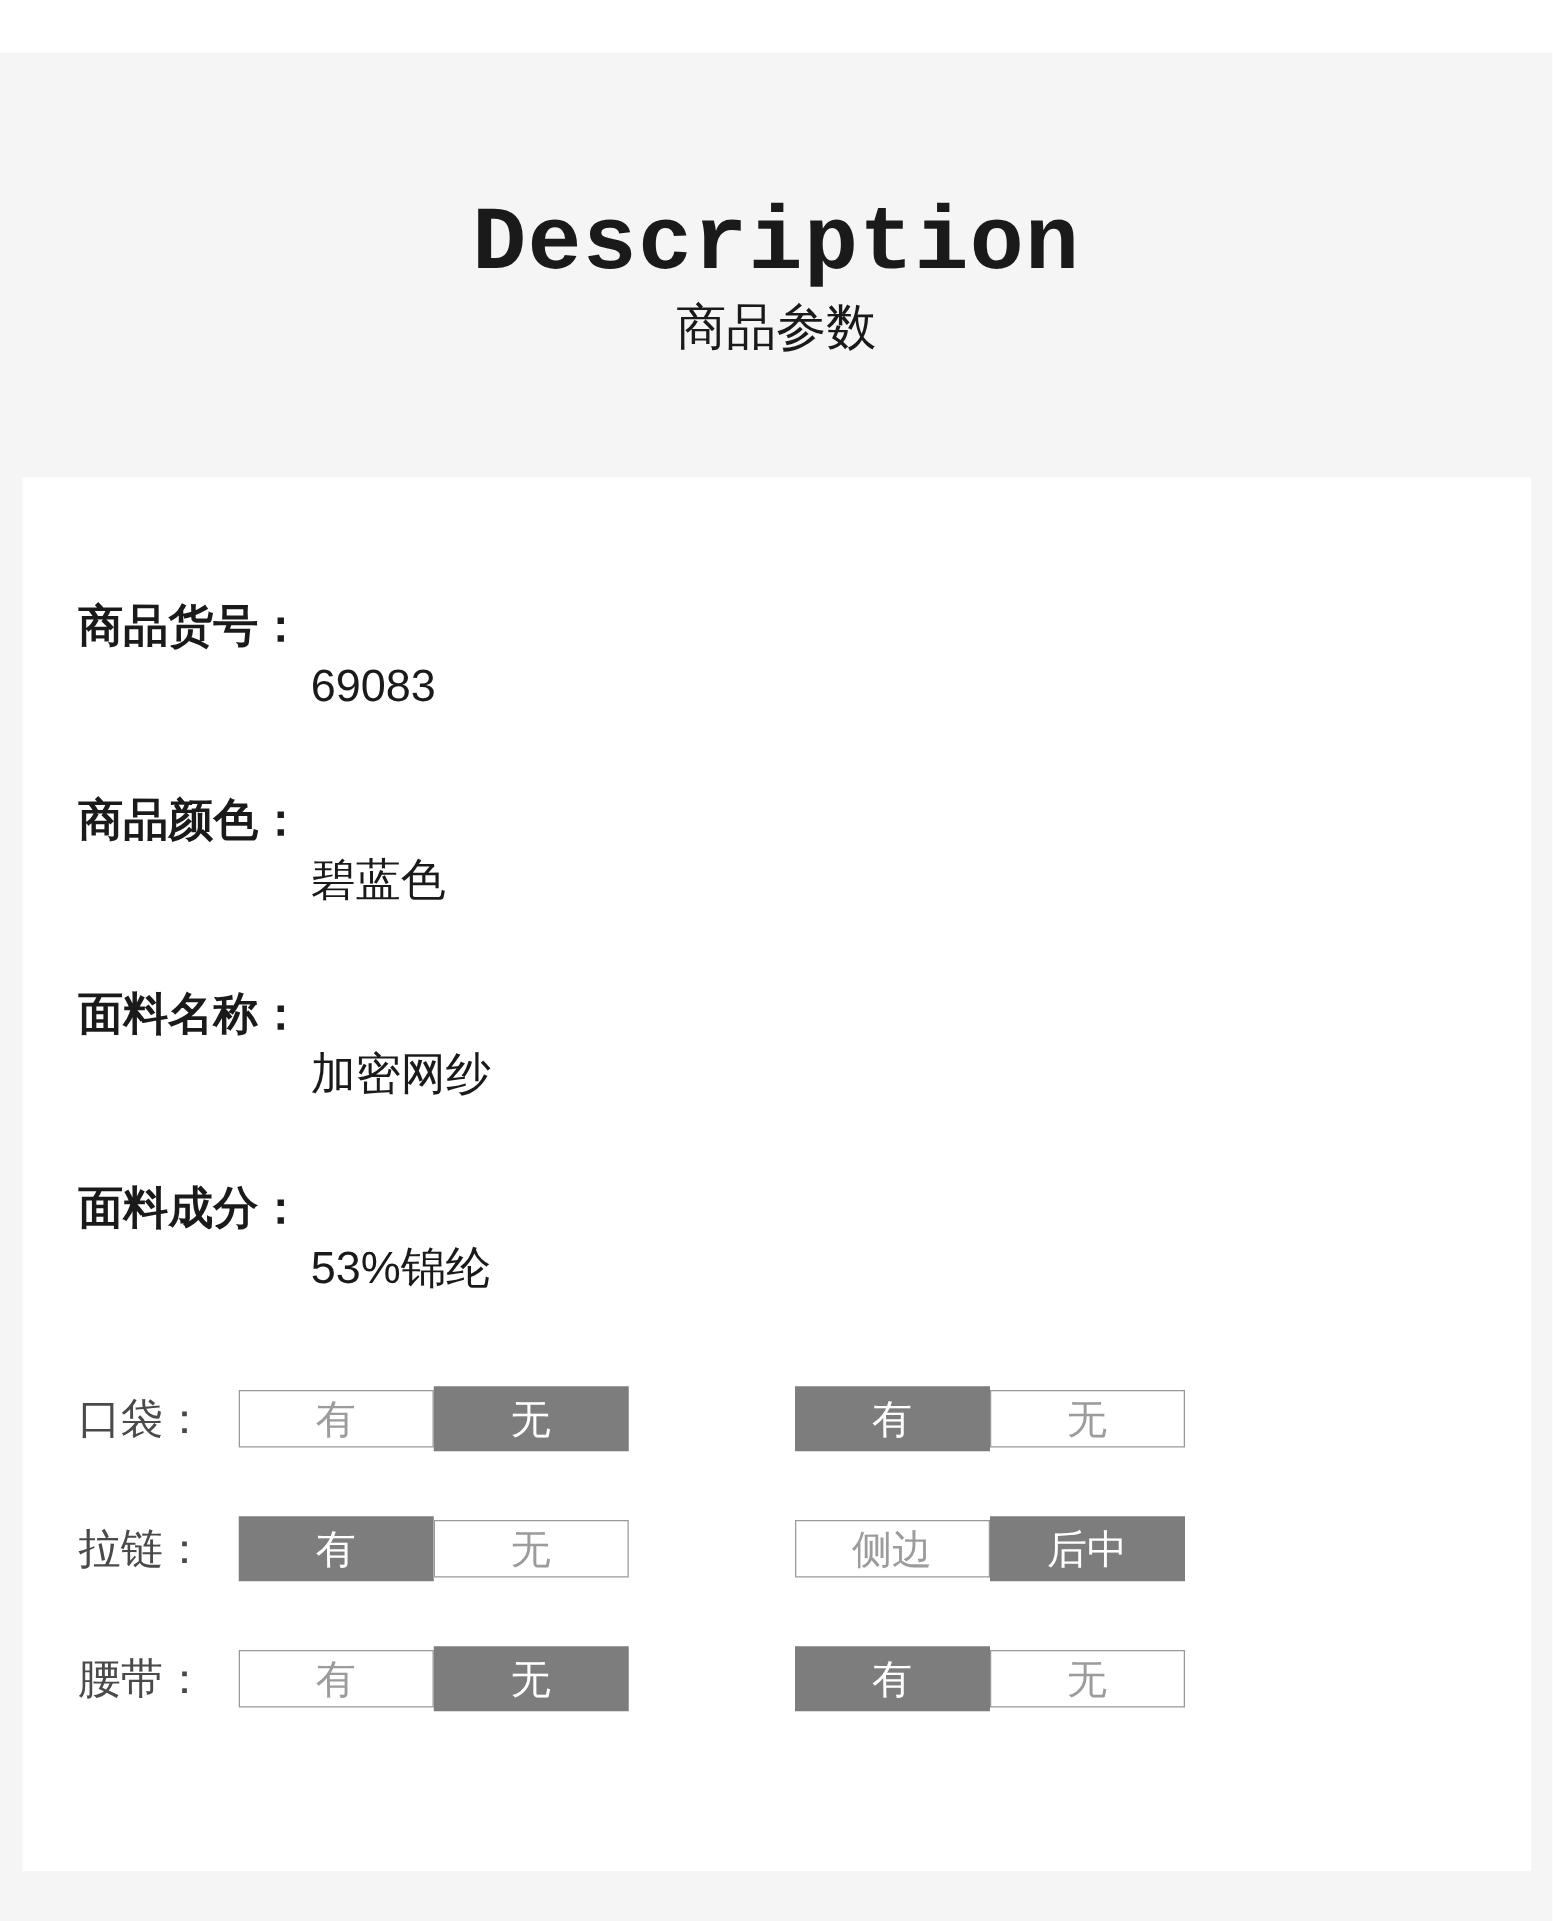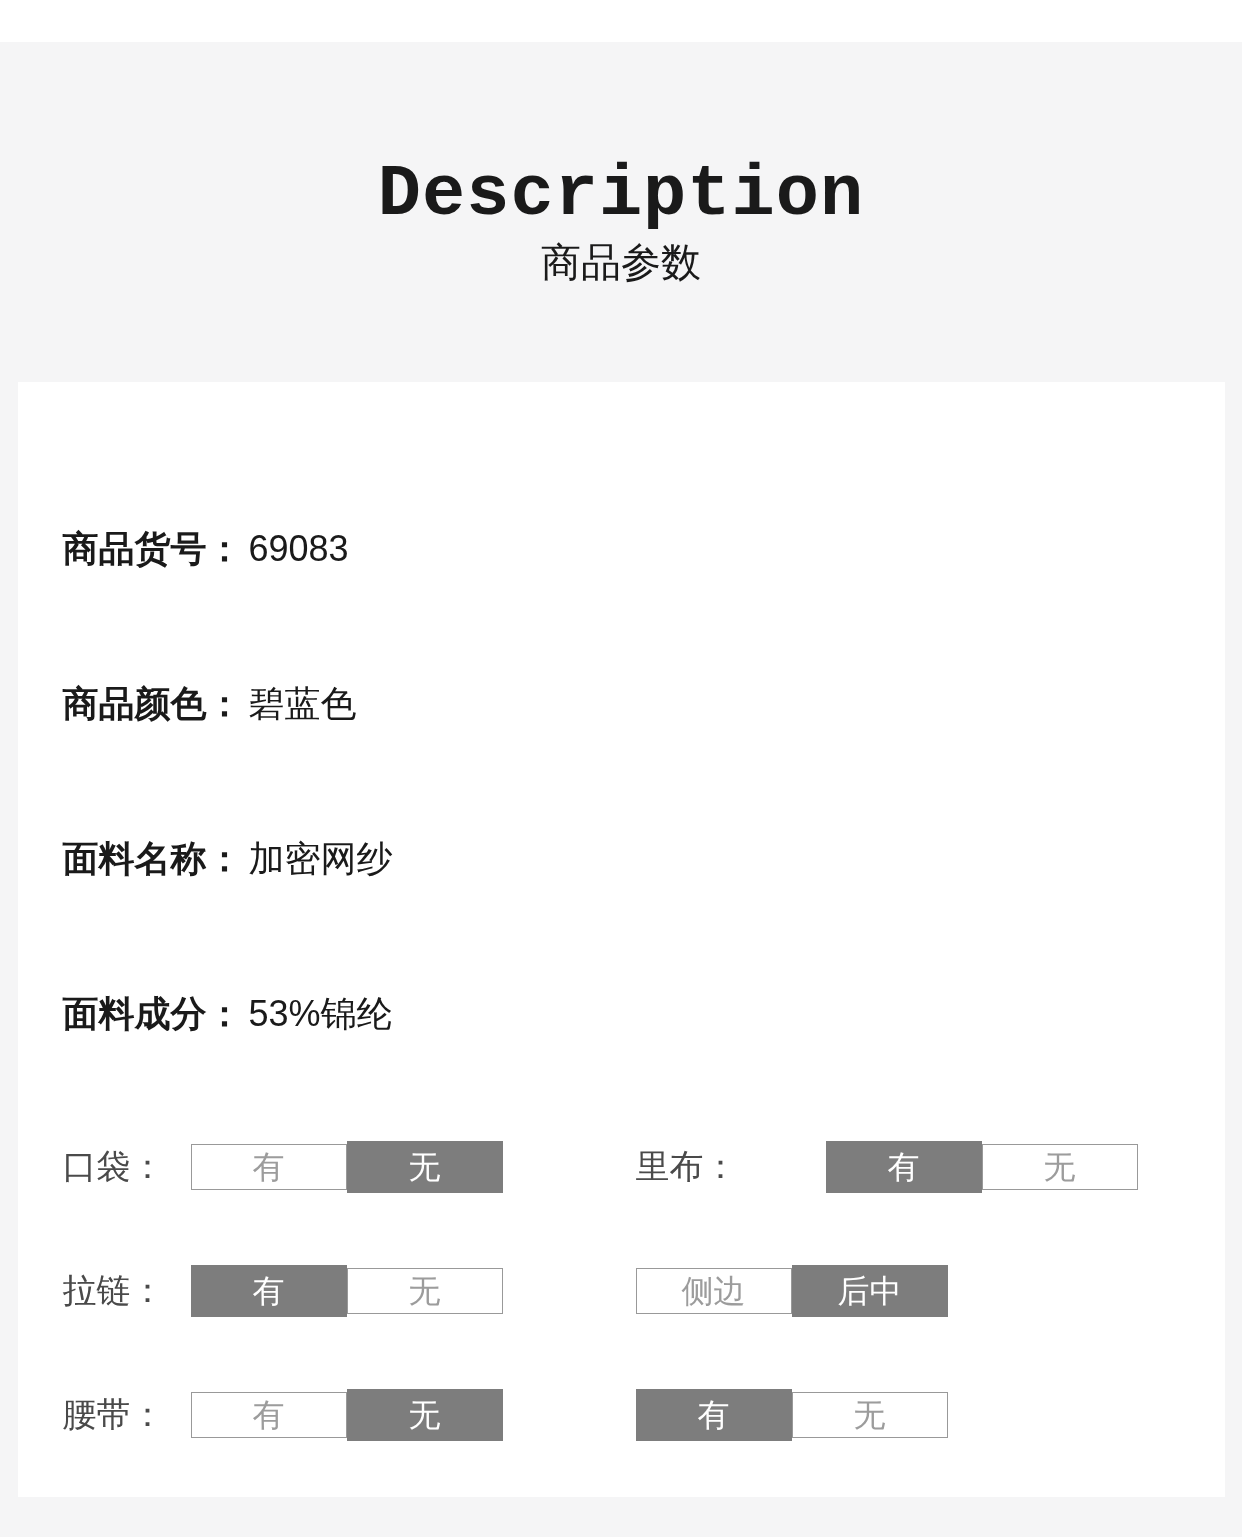--- a/index.html
+++ b/index.html
@@ -38,42 +38,42 @@
   .card{
     width:1162px;
     height:1015px;
     background:#ffffff;
     margin:93px auto 0 auto;
     padding:100px 0 0 45px;
     overflow:hidden;
   }
   .spec-row{
     display:flex;
-    align-items:flex-end;
+    align-items:flex-start;
     line-height:38px;
     margin-bottom:69px;
     white-space:nowrap;
   }
   .spec-label{
     font-size:36px;
     font-weight:700;
     color:var(--ink);
   }
   .spec-value{
     font-size:36px;
     font-weight:400;
     color:var(--ink);
     margin-left:6px;
     margin-top:48px;
   }
   .toggle-grid{
-    margin-top:108px;
+    margin-top:76px;
     display:grid;
     grid-template-columns:573px auto;
-    row-gap:72px;
+    row-gap:52px;
   }
   .toggle-group{
     display:flex;
     align-items:center;
     height:52px;
     white-space:nowrap;
   }
   .toggle-label{
     font-size:34px;
     font-weight:400;
@@ -138,21 +138,20 @@
       </div>
     <div class="toggle-grid">
         <div class="toggle-group col-left">
     <span class="toggle-label">口袋：</span>
     <div class="toggle">
       <div class="toggle-option">有</div>
       <div class="toggle-option selected">无</div>
     </div>
   </div>
         <div class="toggle-group col-right">
-    <span class="toggle-label">里布：</span>
     <div class="toggle">
       <div class="toggle-option selected">有</div>
       <div class="toggle-option">无</div>
     </div>
   </div>
         <div class="toggle-group col-left">
     <span class="toggle-label">拉链：</span>
     <div class="toggle">
       <div class="toggle-option selected">有</div>
       <div class="toggle-option">无</div>

